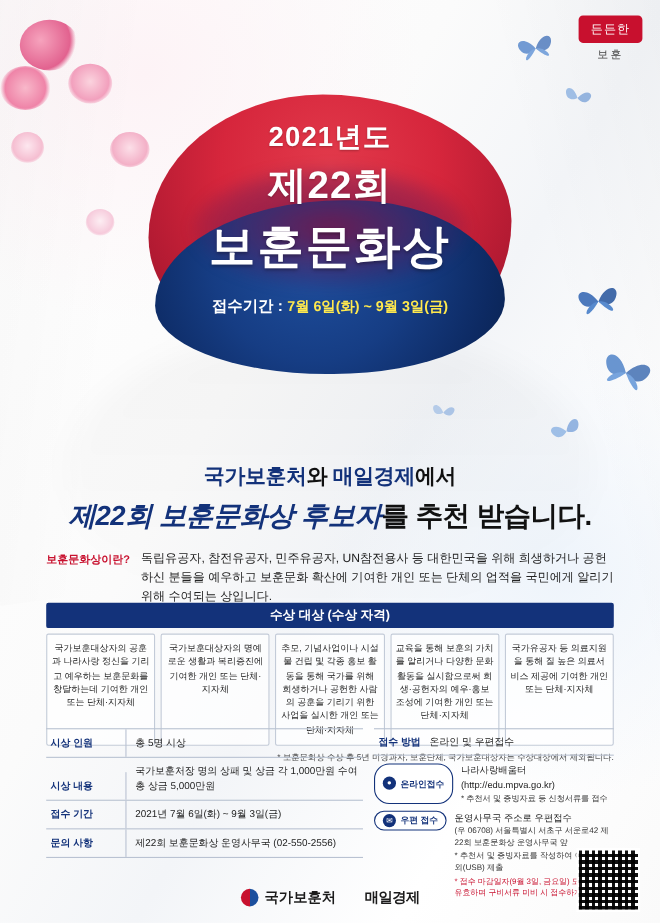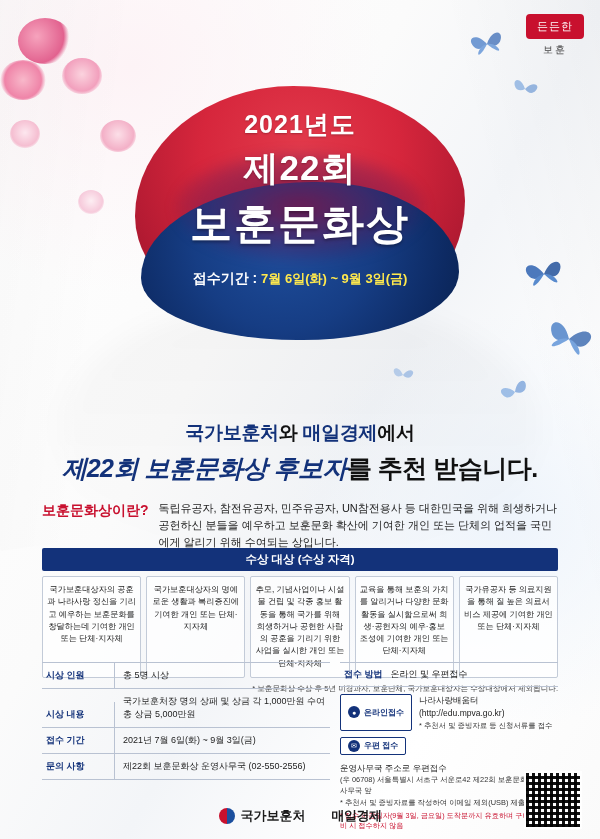--- a/index.html
+++ b/index.html
@@ -69,21 +69,21 @@
 
   
   .headline{position:absolute;left:0;right:0;top:420px;text-align:center;}
   .hl1{font-size:19px;font-weight:bold;color:#111;letter-spacing:-0.3px;}
   .hl1 .blue{color:#13327a;}
   .hl2{font-size:25px;font-weight:bold;color:#111;margin-top:6px;letter-spacing:-0.5px;}
   .hl2 .blue{color:#13327a;font-style:italic;}
 
   
   .intro{position:absolute;left:42px;right:42px;top:500px;display:flex;gap:10px;align-items:flex-start;}
-  .intro-q{color:#c8102e;font-size:14px;font-weight:bold;white-space:nowrap;padding-top:2px;}
+  .intro-q{color:#c8102e;font-size:10px;font-weight:bold;white-space:nowrap;padding-top:2px;}
   .intro-t{font-size:11px;color:#222;line-height:1.55;}
 
   
   .targets{position:absolute;left:42px;right:42px;top:548px;}
   .targets-head{
     background:#13327a;color:#fff;text-align:center;
     font-size:11.5px;font-weight:bold;padding:4px 0;border-radius:2px;
   }
   .targets-grid{display:flex;gap:5px;margin-top:5px;}
   .tcell{
@@ -99,27 +99,27 @@
   .row{display:flex;border-top:1px solid #b9c2d2;align-items:flex-end;}
   .row:last-child{border-bottom:1px solid #b9c2d2;}
   .rl{width:68px;color:#13327a;font-weight:bold;font-size:9px;padding:6px 0 6px 4px;border-right:1px solid #b9c2d2;}
   .rr{flex:1;font-size:9px;color:#222;padding:6px 0 6px 8px;line-height:1.45;}
   .right-col{flex:1;}
   .r-head{display:flex;align-items:center;gap:8px;border-top:1px solid #b9c2d2;border-bottom:1px solid #b9c2d2;padding:5px 0 5px 4px;}
   .r-head .lbl{color:#13327a;font-weight:bold;font-size:9px;}
   .r-head .val{font-size:9px;color:#222;}
   .apply{display:flex;gap:7px;margin-top:7px;}
   .pill{
-    display:flex;align-items:center;gap:4px;border:1px solid #13327a;border-radius:2px;
+    display:flex;align-items:center;gap:4px;border:1px solid #13327a;border-radius:14px;
     padding:2px 7px;font-size:8px;color:#13327a;font-weight:bold;background:#fff;white-space:nowrap;
   }
   .pill .dot{width:12px;height:12px;border-radius:50%;background:#13327a;color:#fff;font-size:7px;display:flex;align-items:center;justify-content:center;}
   .applybox{flex:1;}
   .applyline{font-size:8.5px;color:#222;line-height:1.5;}
-  .post-block{margin-top:6px;display:flex;gap:7px;align-items:flex-start;flex-direction:column;}
+  .post-block{margin-top:6px;display:flex;gap:7px;align-items:flex-start;}
   .post-detail{font-size:7.4px;color:#333;line-height:1.5;}
   .red-note{color:#c8102e;font-size:7.2px;margin-top:3px;line-height:1.4;}
 
   
   .footer{position:absolute;left:0;right:0;bottom:14px;display:flex;align-items:center;justify-content:center;gap:26px;}
   .f-org{display:flex;align-items:center;gap:6px;font-size:13px;font-weight:bold;color:#1b1b1b;}
   .f-mark{width:16px;height:16px;border-radius:50%;background:conic-gradient(#1b4f9e 0 50%,#c8102e 0 100%);}
   .f-mk{font-size:13px;font-weight:bold;color:#1b1b1b;letter-spacing:-0.5px;}
   .qr{position:absolute;right:18px;bottom:10px;width:54px;height:54px;
     background:

